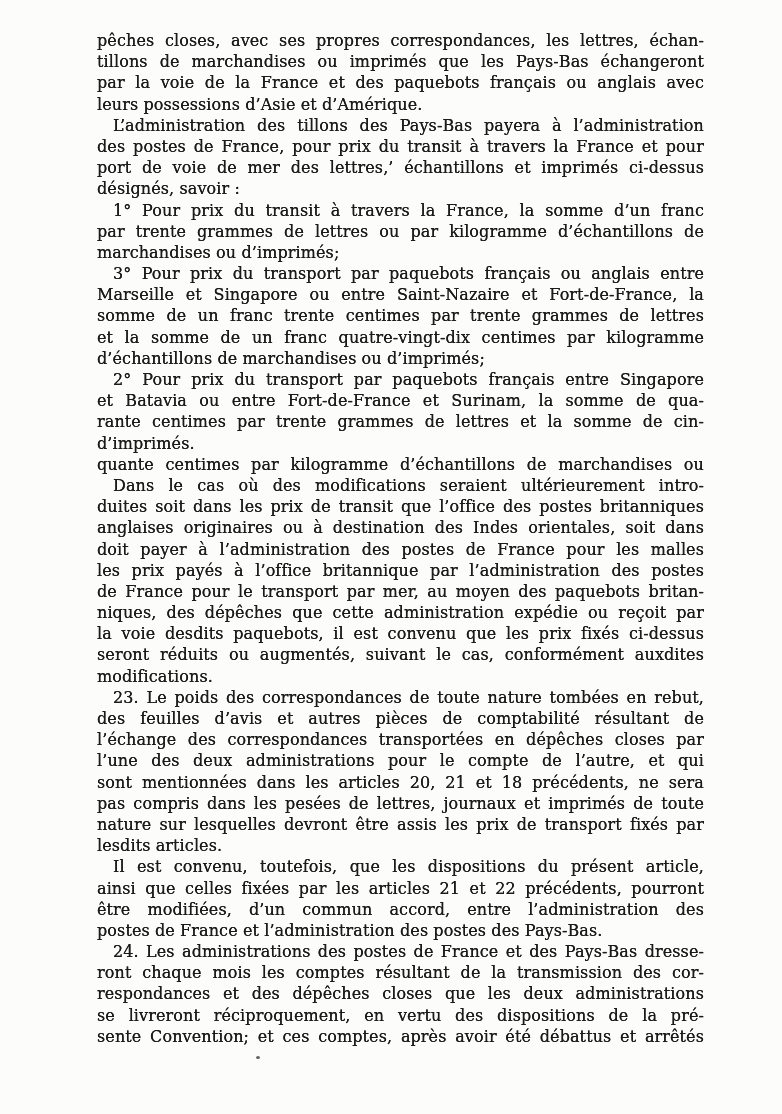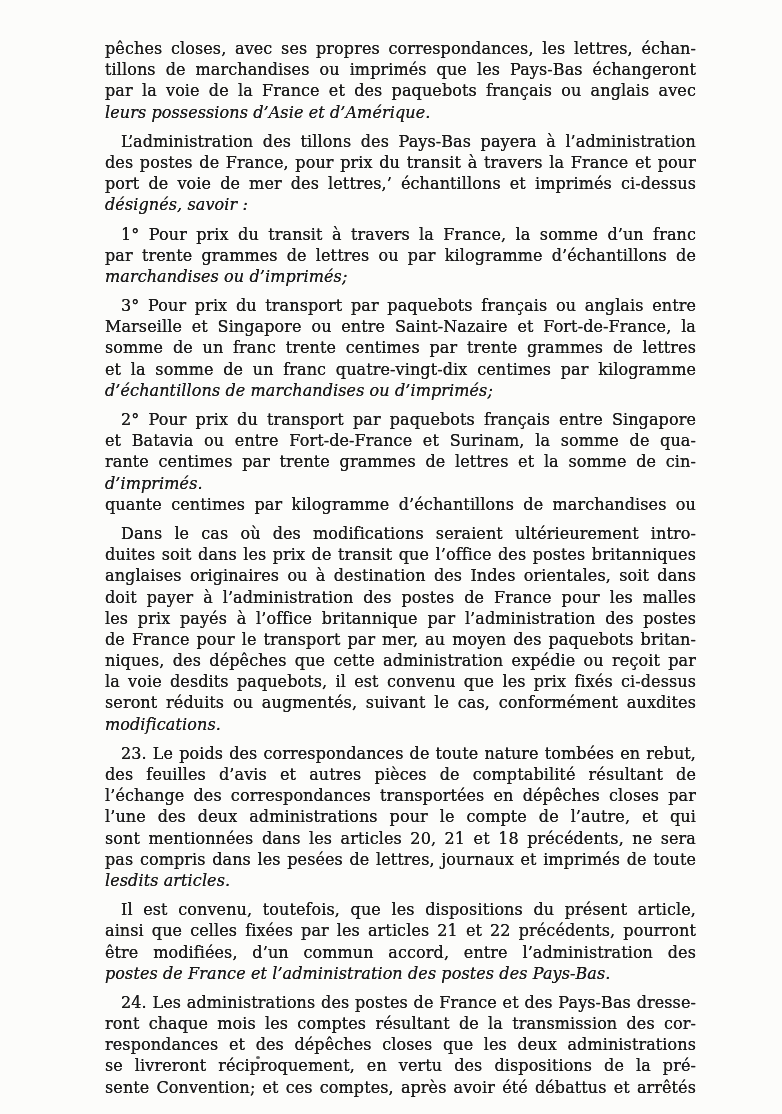--- a/index.html
+++ b/index.html
@@ -21,30 +21,30 @@
   .text-block {
     position: absolute;
     left: 97px;
     top: 30px;
     width: 607px;
     font-size: 16px;
     line-height: 21.2px;
     letter-spacing: 0.1px;
     text-shadow: 0 0 0.4px currentColor; 
   }
-  .paragraph { margin: 8px; padding: 0; }
+  .paragraph { margin: 0; padding: 0; }
   .line {
     text-align: justify;
     text-align-last: justify;
     white-space: normal;
     overflow: hidden;
     height: 21.2px;
   }
   .line.indent { text-indent: 16px; }
-  .line.end { text-align-last: left; font-style: italic; }
+  .line.end { text-align-last: left; }
   .ink-speck {
     position: absolute;
     left: 256px;
     top: 1056px;
     width: 4px;
     height: 3px;
     background: #3c3c3c;
     border-radius: 50%;
     opacity: 0.8;
   }
@@ -97,20 +97,21 @@
         <div class="line">seront réduits ou augmentés, suivant le cas, conformément auxdites</div>
         <div class="line end">modifications.</div>
       </div>
       <div class="paragraph">
         <div class="line indent">23. Le poids des correspondances de toute nature tombées en rebut,</div>
         <div class="line">des feuilles d’avis et autres pièces de comptabilité résultant de</div>
         <div class="line">l’échange des correspondances transportées en dépêches closes par</div>
         <div class="line">l’une des deux administrations pour le compte de l’autre, et qui</div>
         <div class="line">sont mentionnées dans les articles 20, 21 et 18 précédents, ne sera</div>
         <div class="line">pas compris dans les pesées de lettres, journaux et imprimés de toute</div>
+        <div class="line">nature sur lesquelles devront être assis les prix de transport fixés par</div>
         <div class="line end">lesdits articles.</div>
       </div>
       <div class="paragraph">
         <div class="line indent">Il est convenu, toutefois, que les dispositions du présent article,</div>
         <div class="line">ainsi que celles fixées par les articles 21 et 22 précédents, pourront</div>
         <div class="line">être modifiées, d’un commun accord, entre l’administration des</div>
         <div class="line end">postes de France et l’administration des postes des Pays-Bas.</div>
       </div>
       <div class="paragraph">
         <div class="line indent">24. Les administrations des postes de France et des Pays-Bas dresse-</div>

